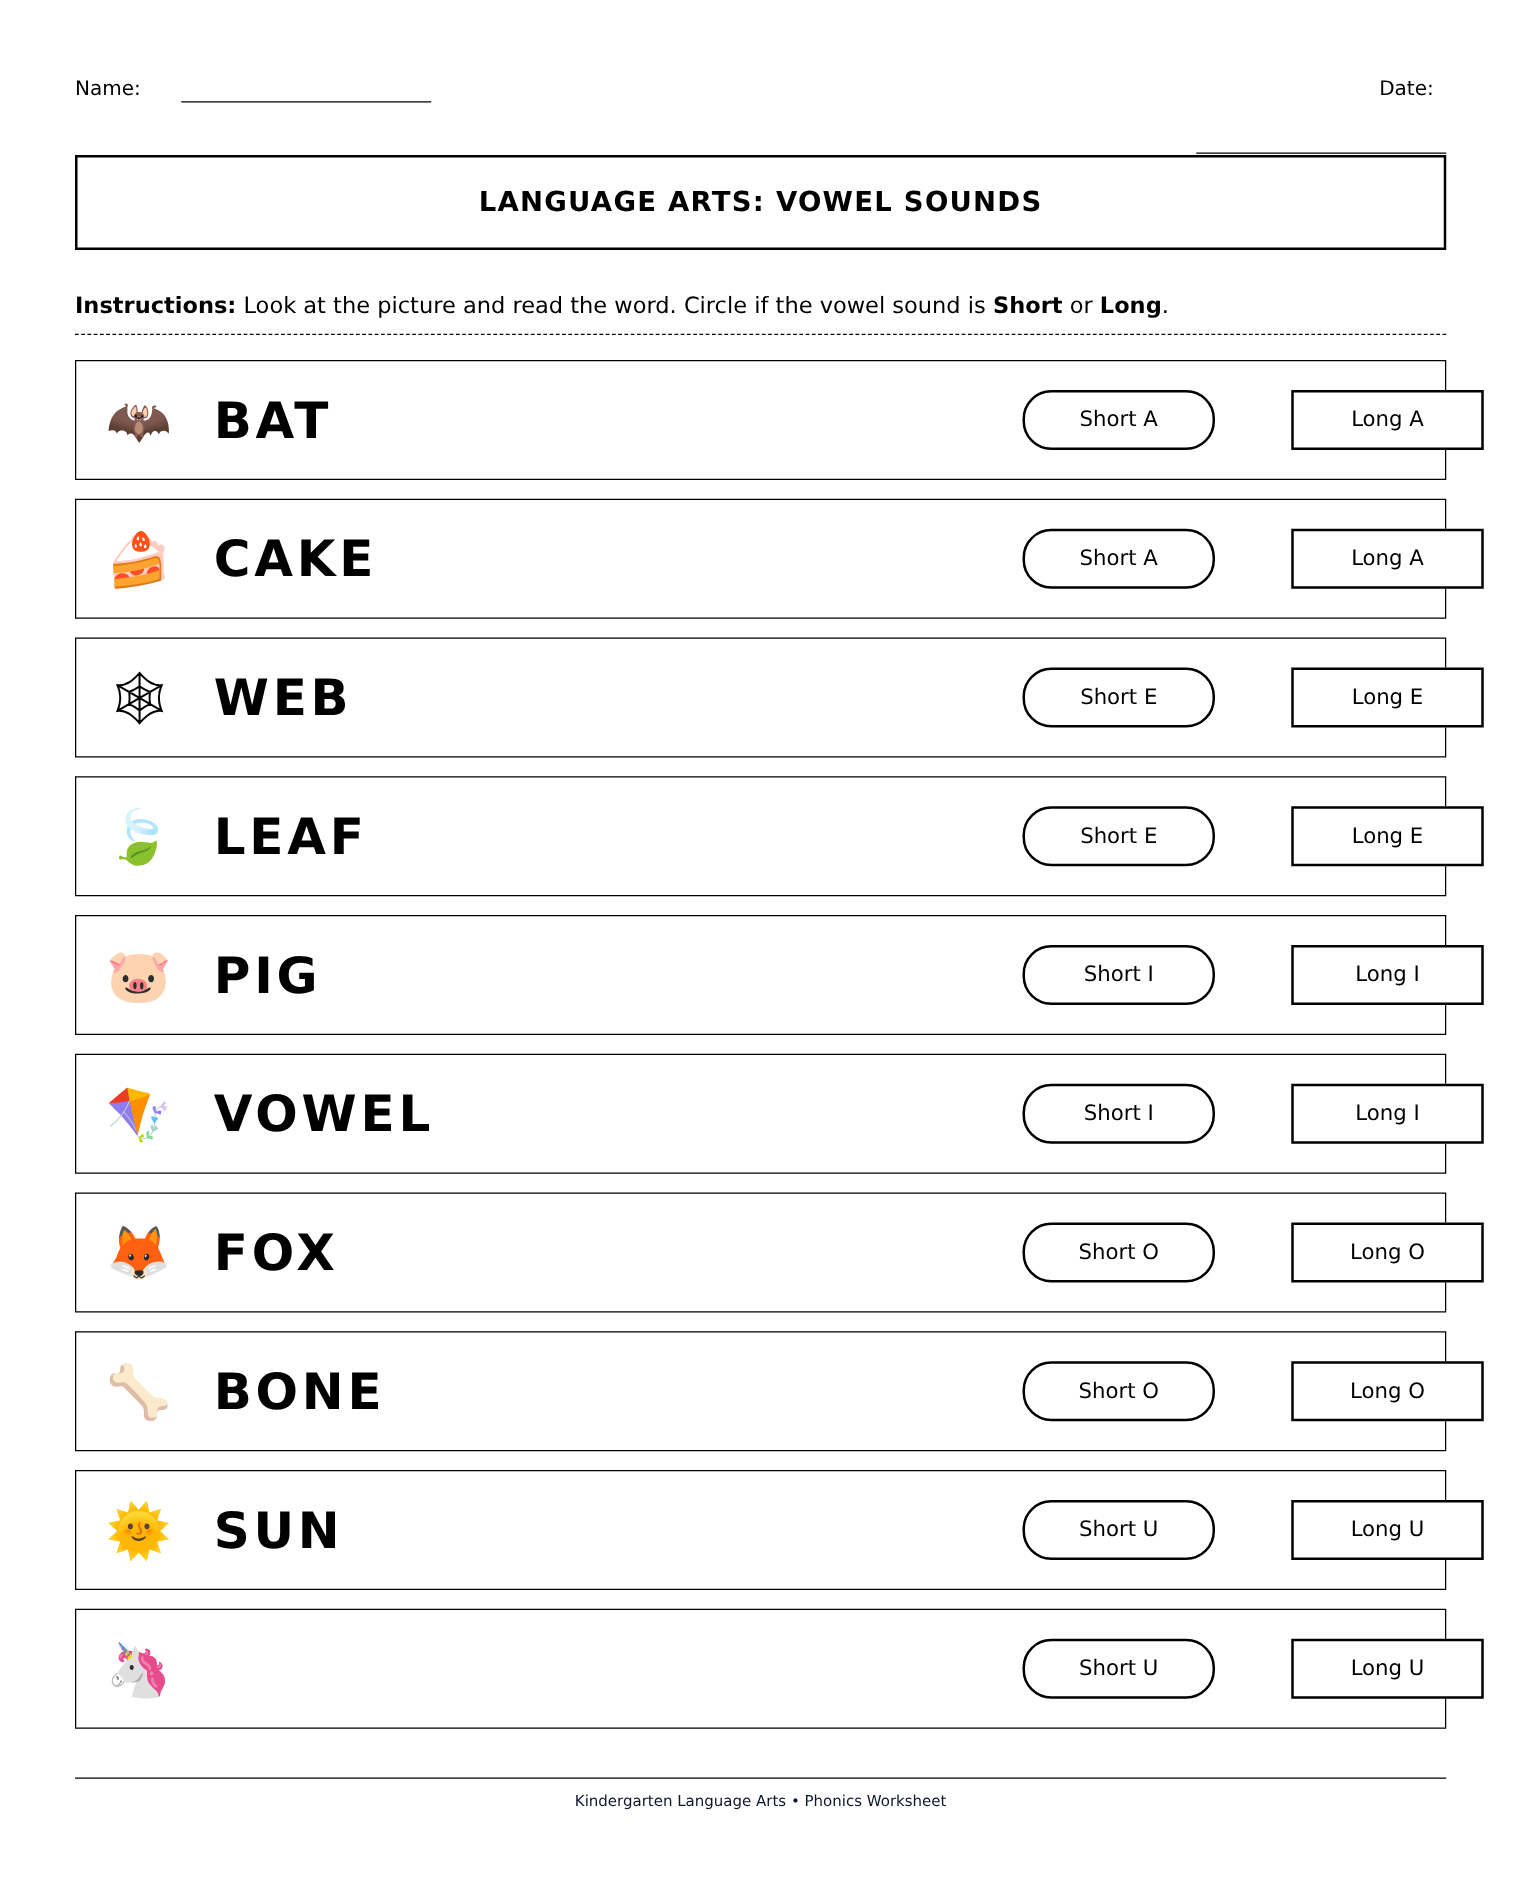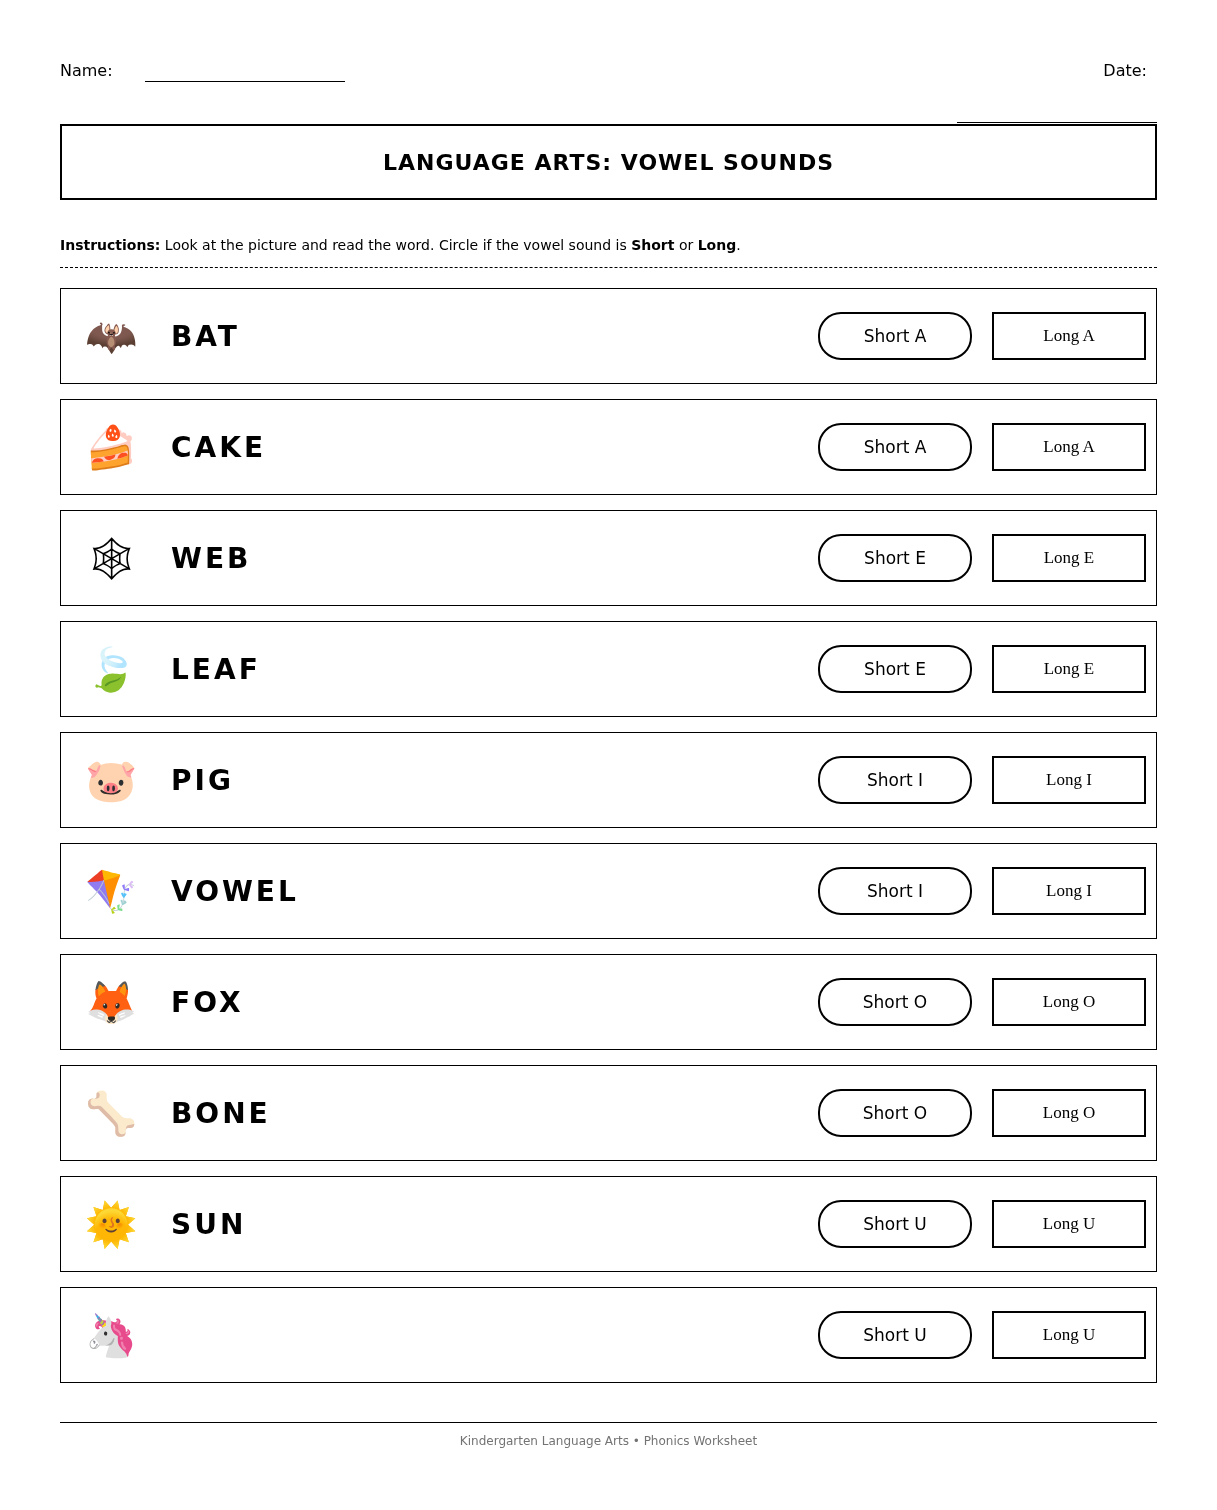--- a/index.html
+++ b/index.html
@@ -14,49 +14,49 @@
   .field.name { left: 0; }
   .field.date { right: 0; flex-direction: column; }
   .field .label { margin-right: 10px; line-height: 22px; }
   .field .line { width: 200px; border-bottom: 1px solid #000; height: 18px; }
   .title-box {
     position: absolute; top: 124px; left: 0; width: 1093px; height: 72px;
     border: 2px solid #000; display: flex; align-items: center; justify-content: center;
   }
   .title-box h1 { margin: 0; font-size: 22px; font-weight: bold; letter-spacing: 1px; }
   .instructions {
-    position: absolute; top: 232px; left: 0; width: 1097px; font-size: 14px;
+    position: absolute; top: 232px; left: 0; width: 1097px; font-size: 18px;
     line-height: 26px; padding-bottom: 9px; border-bottom: 1px dashed #000;
   }
   .instructions b { font-weight: bold; }
   .rows { position: absolute; top: 288px; left: 0; width: 1097px; }
   .row {
     position: absolute; left: 0; width: 1095px; height: 94px;
     border: 1px solid #000; box-sizing: content-box;
   }
   .row .icon {
     position: absolute; left: 24px; top: 23px; width: 50px; height: 50px;
     font-size: 42px; line-height: 50px; text-align: center;
   }
   .row .word {
-    position: absolute; left: 110px; top: 28px; font-size: 28px; font-weight: bold;
+    position: absolute; left: 110px; top: 28px; font-size: 40px; font-weight: bold;
     letter-spacing: 3px; line-height: 40px;
   }
   .row .btn {
     position: absolute; top: 23px; width: 150px; height: 44px;
     border: 2px solid #000; background: #fff; font-size: 17px;
     display: flex; align-items: center; justify-content: center; cursor: pointer;
     font-family: "DejaVu Sans", "Liberation Sans", sans-serif;
   }
   .row .btn.short { left: 757px; border-radius: 23px; }
-  .row .btn.long { left: 931px; font-family: Liberation Serif, serif; }
+  .row .btn.long { left: 972px; }
   .footer-line { position: absolute; top: 1422px; left: 60px; width: 1097px; border-top: 1px solid #000; }
   .footer-text {
     position: absolute; top: 1434px; left: 60px; width: 1097px; text-align: center;
-    font-size: 12px; color: #737373;
+    font-size: 12px; color: #0f172a;
   }
 </style>
 </head>
 <body>
 
 <div class="page">
   <div class="header-row">
     <div class="field name">
       <span class="label">Name:</span>
       <span class="line"></span>

